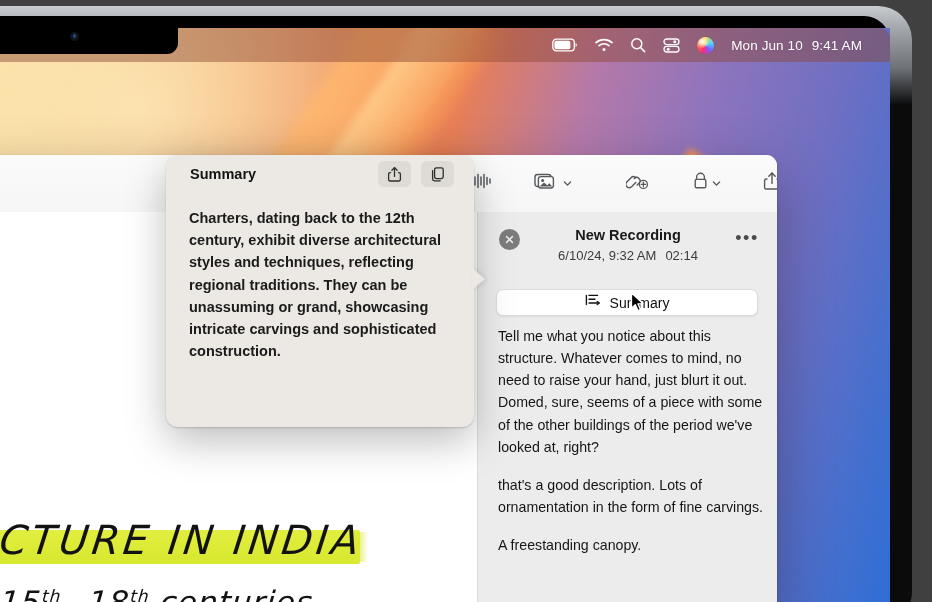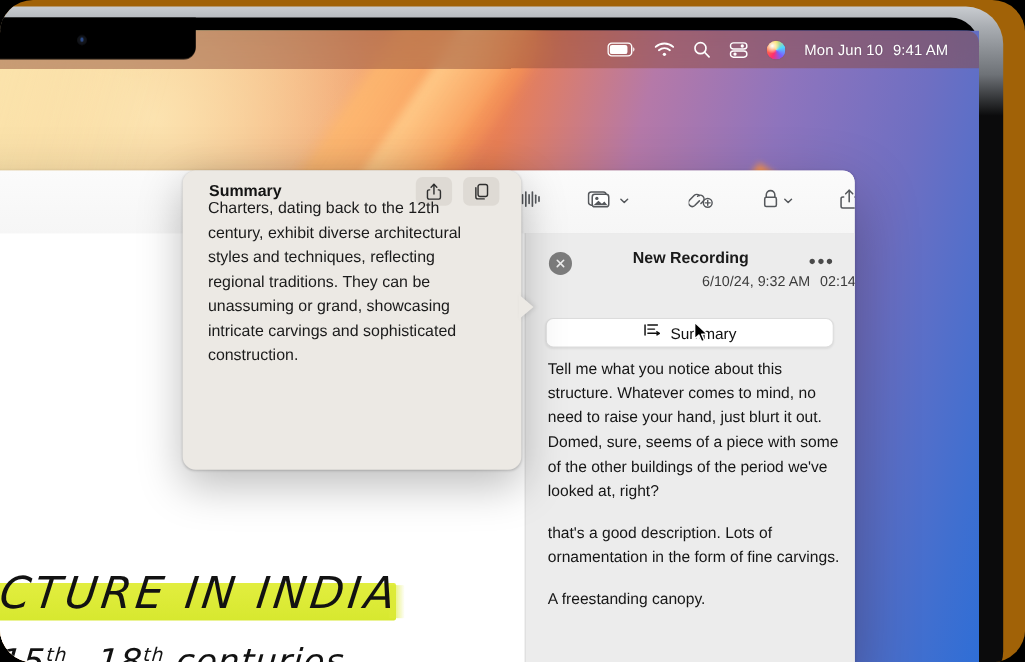--- a/index.html
+++ b/index.html
@@ -1,21 +1,21 @@
 <!DOCTYPE html>
 <html><head>
 <meta charset="utf-8">
 <style>
   html,body{margin:0;padding:0;}
   body{
     width:932px;height:602px;overflow:hidden;
     font-family:"Liberation Sans","DejaVu Sans",sans-serif;
     background:#000;
   }
-  .screen{position:relative;width:932px;height:602px;overflow:hidden;background:#a16207;border-radius:30px;}
+  .screen{position:relative;width:932px;height:602px;overflow:hidden;background:#404040;}
 
   
   .bezel-outer{
     position:absolute;left:-20px;top:6px;width:932px;height:620px;
     background:linear-gradient(180deg,#c9ccd0 0%,#a9adb2 3%,#8f9398 6%,#6e7277 10%,#0b0b0c 16%);
     border-radius:0 34px 34px 0;
   }
   .bezel-inner{
     position:absolute;left:-20px;top:16px;width:910px;height:600px;
     background:#000;border-radius:0 26px 26px 0;
@@ -157,21 +157,21 @@
   .rec-more{
     position:absolute;right:18px;top:14px;width:26px;height:24px;
     display:flex;align-items:center;justify-content:center;
     color:#4a4a4a;font-size:18px;letter-spacing:1.5px;line-height:1;cursor:default;
   }
   .rec-title{
     text-align:center;padding-top:15px;font-size:14.5px;font-weight:bold;color:#1a1a1a;
   }
   .rec-meta{
     text-align:center;padding-top:5px;font-size:13px;color:#3c3c3c;
-    display:flex;justify-content:flex-end;gap:9px;
+    display:flex;justify-content:center;gap:9px;
   }
   .summary-btn{
     position:absolute;left:18px;top:77px;width:260px;height:25px;
     background:#fff;border-radius:7px;border:1px solid #dcdcdc;
     box-shadow:0 1px 2px rgba(0,0,0,.07);
     display:flex;align-items:center;justify-content:center;gap:8px;cursor:default;
   }
   .summary-btn-label{font-size:14px;color:#111;}
   .transcript{
     position:absolute;left:16px;top:113px;width:272px;height:288px;
@@ -202,22 +202,22 @@
   }
   .pop-title{
     position:absolute;left:24px;top:11px;font-size:14.5px;font-weight:bold;color:#141414;
   }
   .pop-actions{position:absolute;right:20px;top:6px;display:flex;gap:10px;}
   .pop-act{
     width:33px;height:26px;border-radius:6px;background:#dedad4;
     display:flex;align-items:center;justify-content:center;color:#2e2e2e;cursor:default;
   }
   .pop-text{
-    position:absolute;left:23px;top:24px;width:255px;
-    font-size:14.5px;line-height:1.53;color:#1b1b1b;
+    position:absolute;left:23px;top:52px;width:255px;
+    font-size:14.5px;line-height:1.53;color:#1b1b1b;font-weight:bold;
   }
 
   .sr{position:absolute;width:1px;height:1px;overflow:hidden;clip:rect(0 0 0 0);}
 </style>
 </head>
 <body>
 
 <div class="screen">
 
   <div class="bezel-outer"></div>

